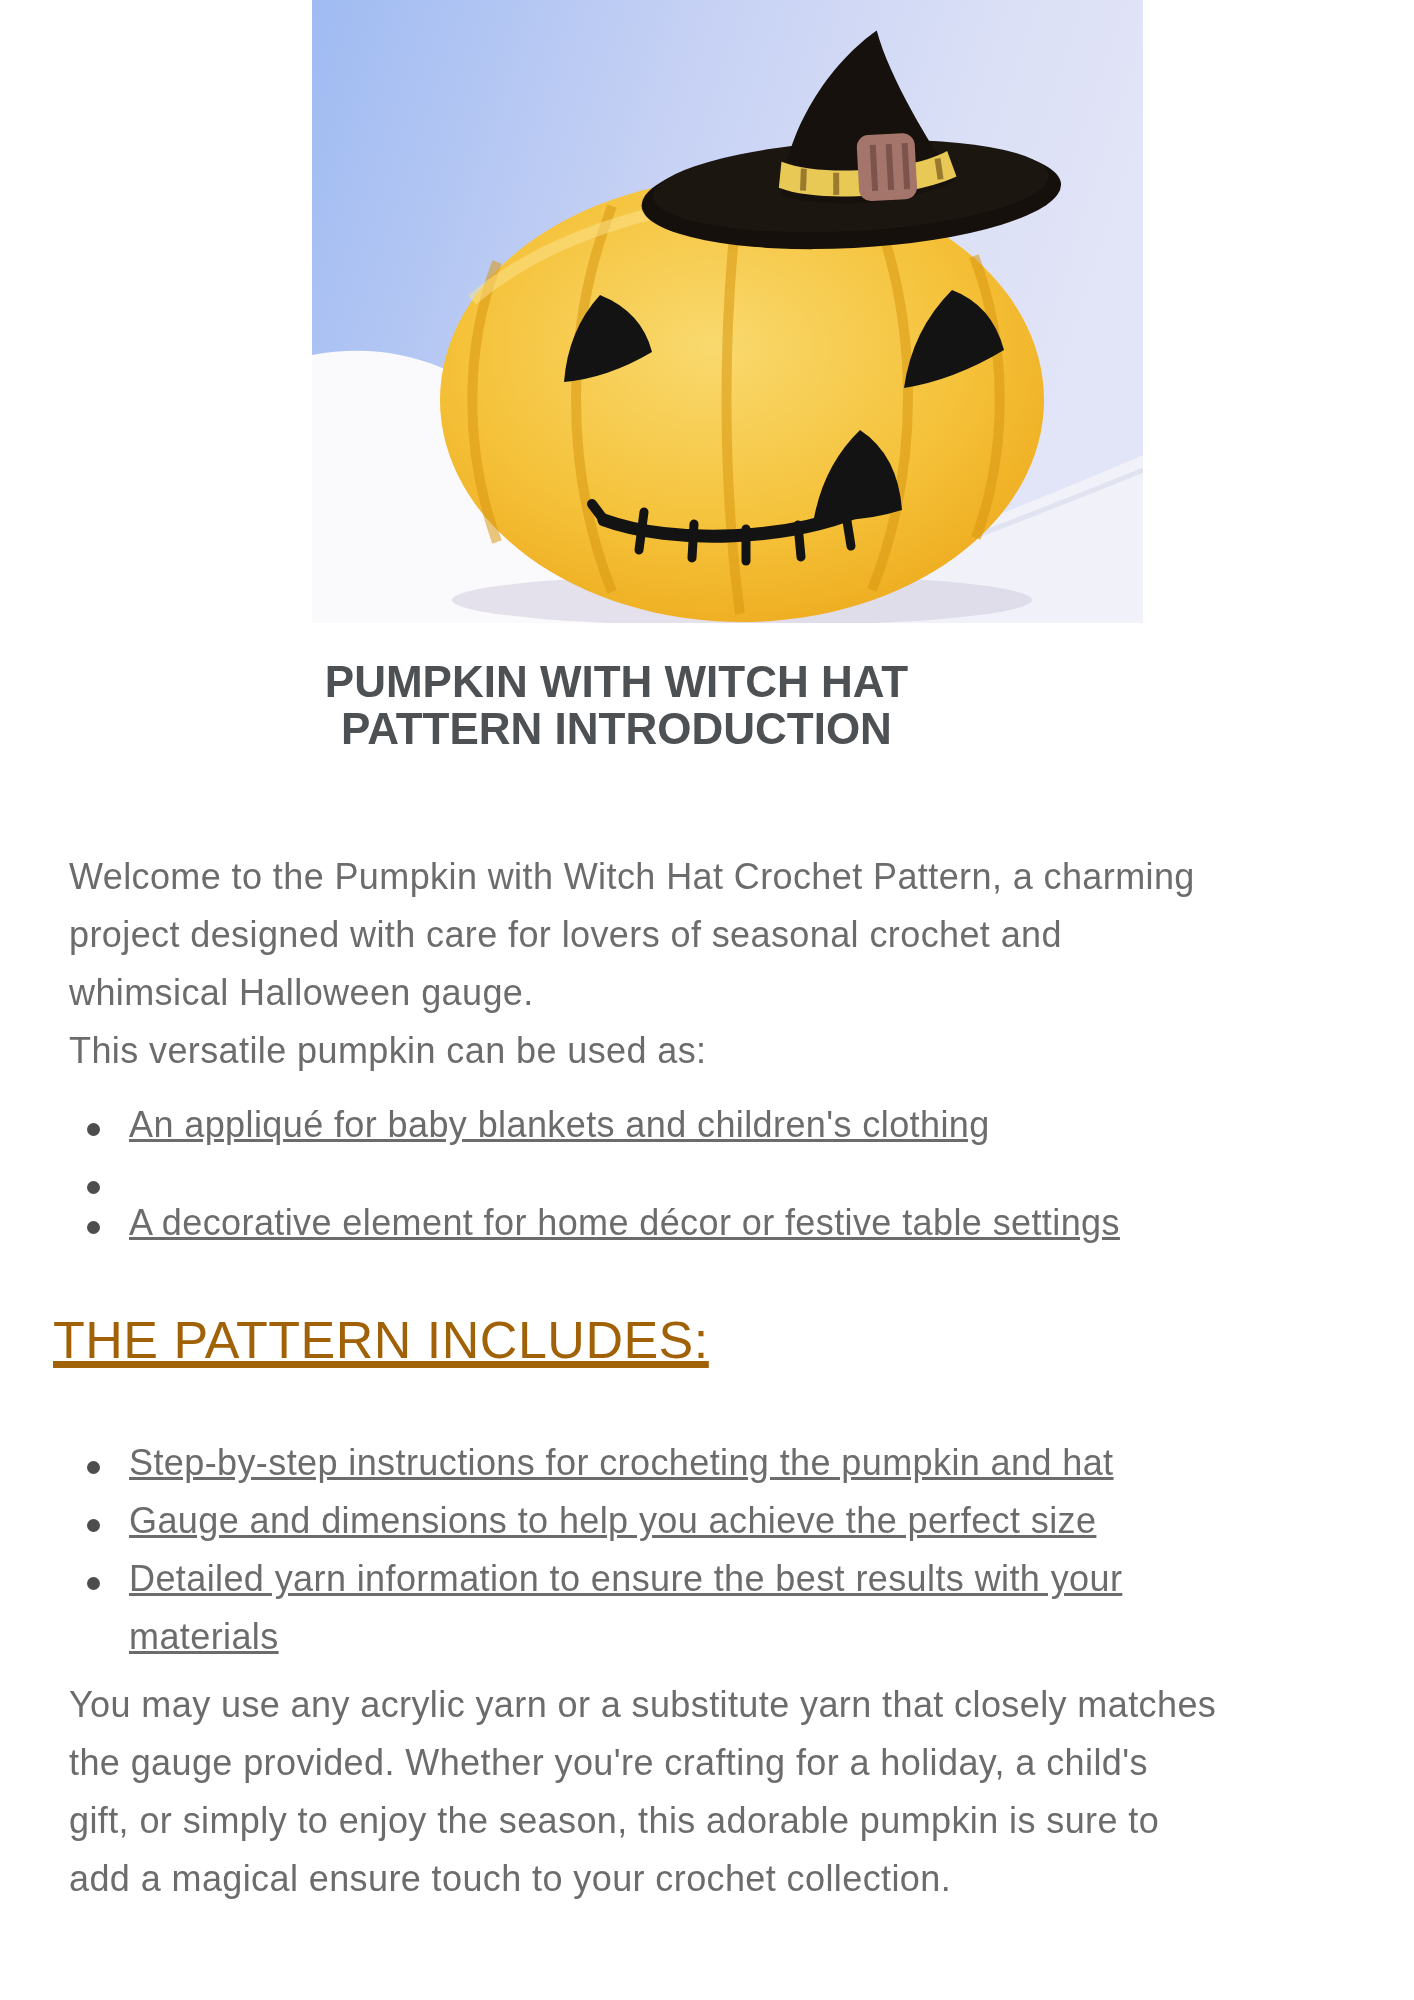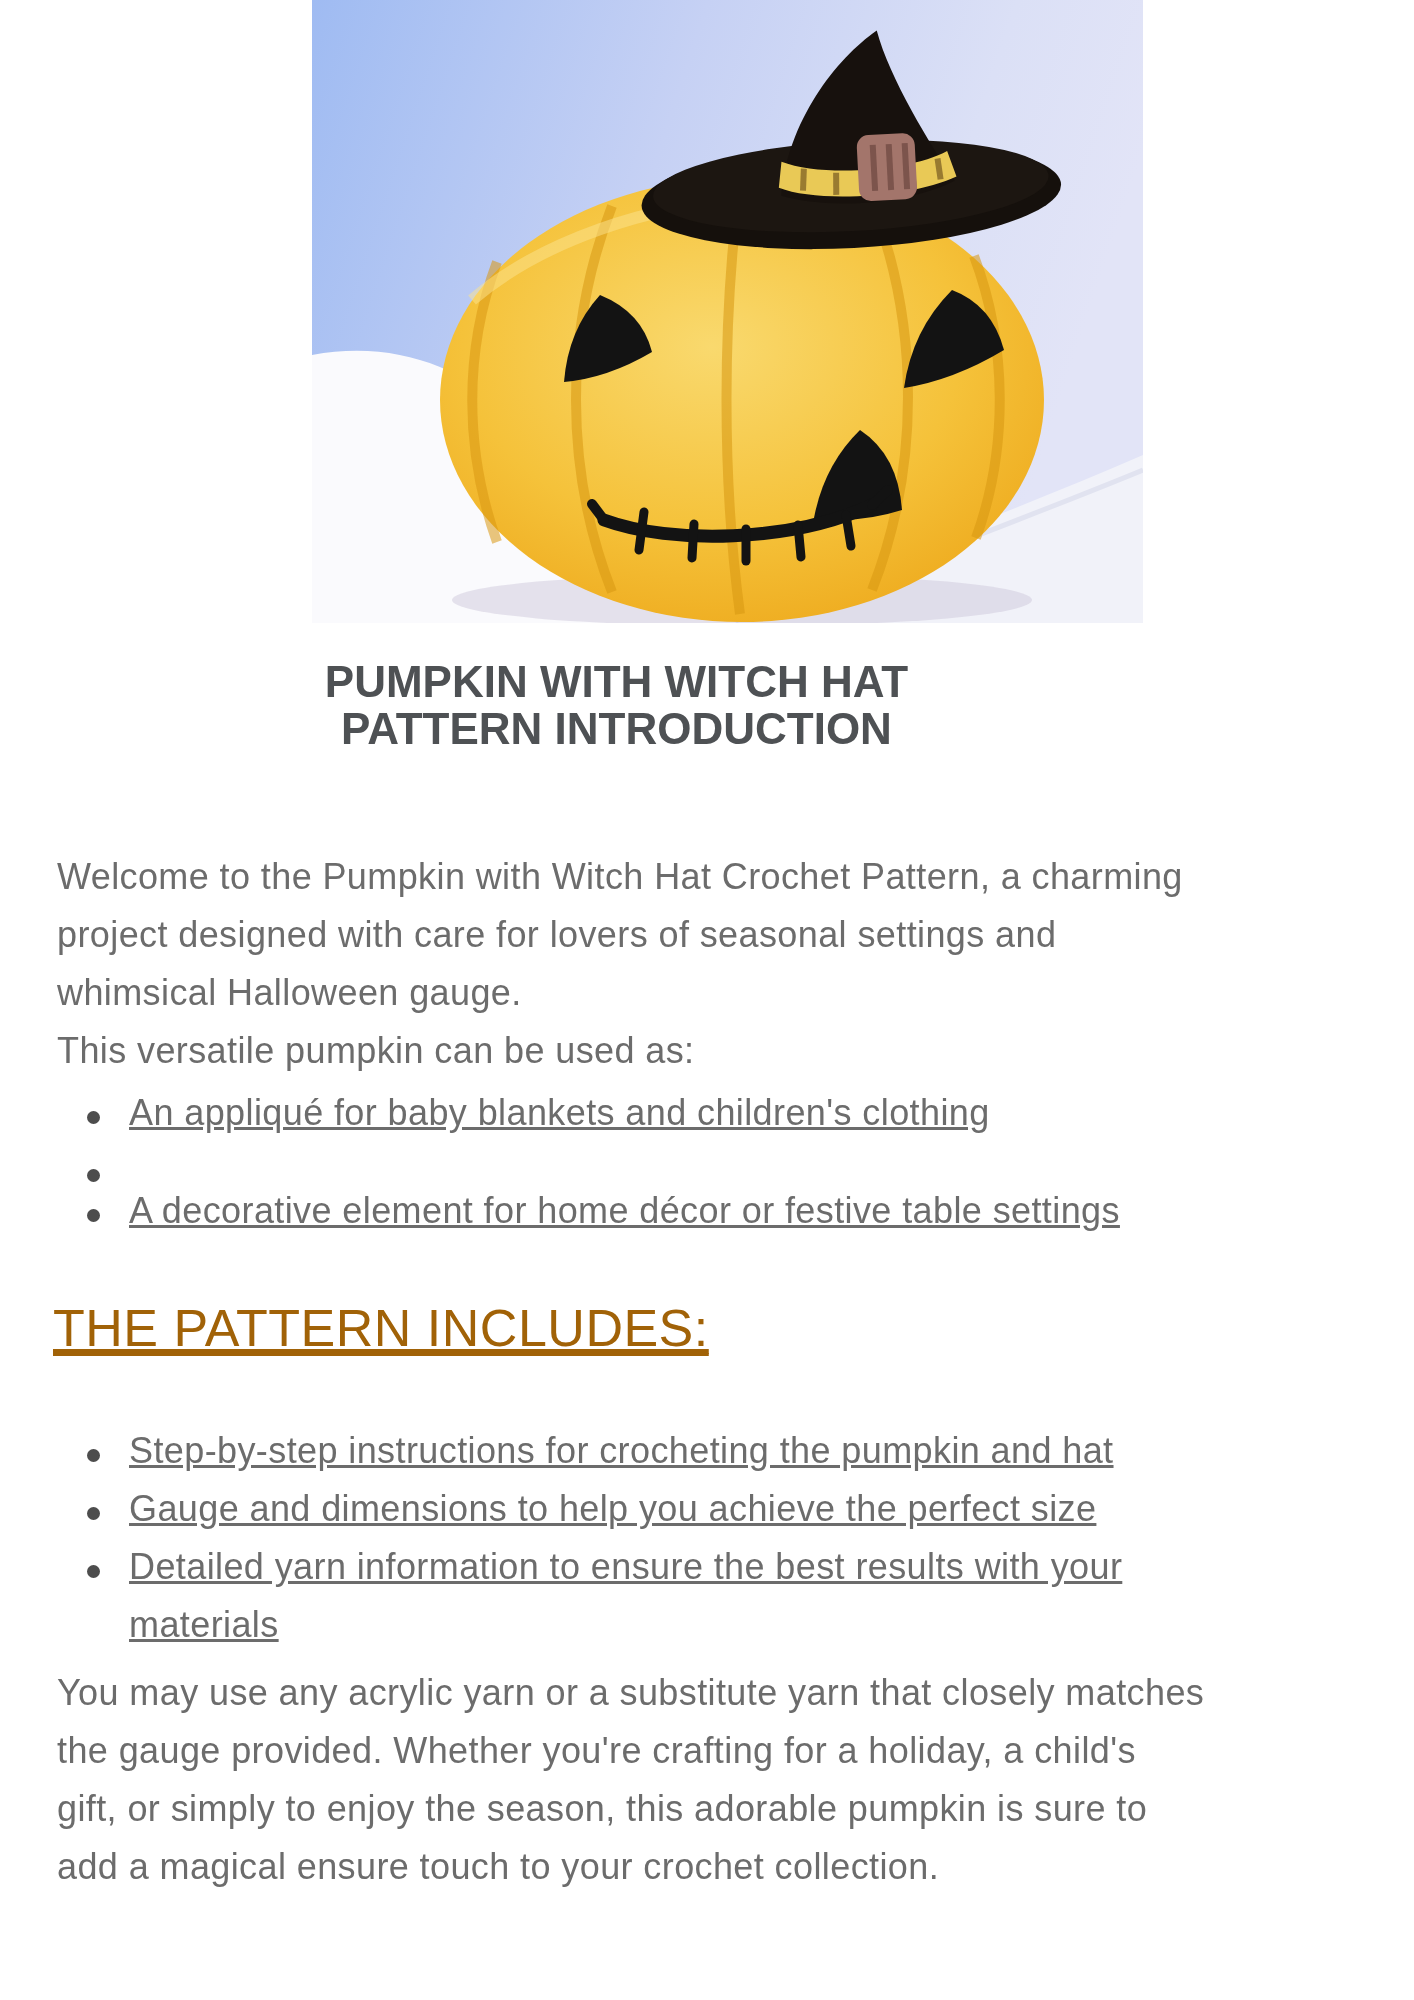--- a/index.html
+++ b/index.html
@@ -31,21 +31,21 @@
   
   .content{
     margin:96px 0 0 53px;
     width:1350px;
     color:#6c6c6c;
     font-size:36px;
     line-height:58px;
     letter-spacing:0.4px;
   }
   .line{display:block;white-space:nowrap;}
-  .para{margin:4px;padding:0;}
+  .para{margin:16px;padding:0;}
   .blist{list-style:none;margin:4px 0 0 0;padding:0;}
   .blist li{display:flex;align-items:flex-start;margin:0;padding:0;}
   .dot{
     flex:0 0 auto;
     width:13px;height:13px;border-radius:50%;
     background:#4d4d4d;
     margin:27px 0 0 34px;
   }
   .li-text{margin-left:29px;text-decoration:underline;}
   .includes-heading{
@@ -147,21 +147,21 @@
 
   <h1 class="title">
     <span class="tline">PUMPKIN WITH WITCH HAT</span>
     <span class="tline">PATTERN INTRODUCTION</span>
   </h1>
 
   <div class="content">
 
     <p class="para">
       <span class="line">Welcome to the Pumpkin with Witch Hat Crochet Pattern, a charming</span>
-      <span class="line">project designed with care for lovers of seasonal settings and</span>
+      <span class="line">project designed with care for lovers of seasonal crochet and</span>
       <span class="line">whimsical Halloween gauge.</span>
       <span class="line">This versatile pumpkin can be used as:</span>
     </p>
 
     <ul class="blist">
       <li>
         <span class="dot"></span>
         <span class="li-text">
             <span class="line">An appliqué for baby blankets and children's clothing</span>
           </span>

